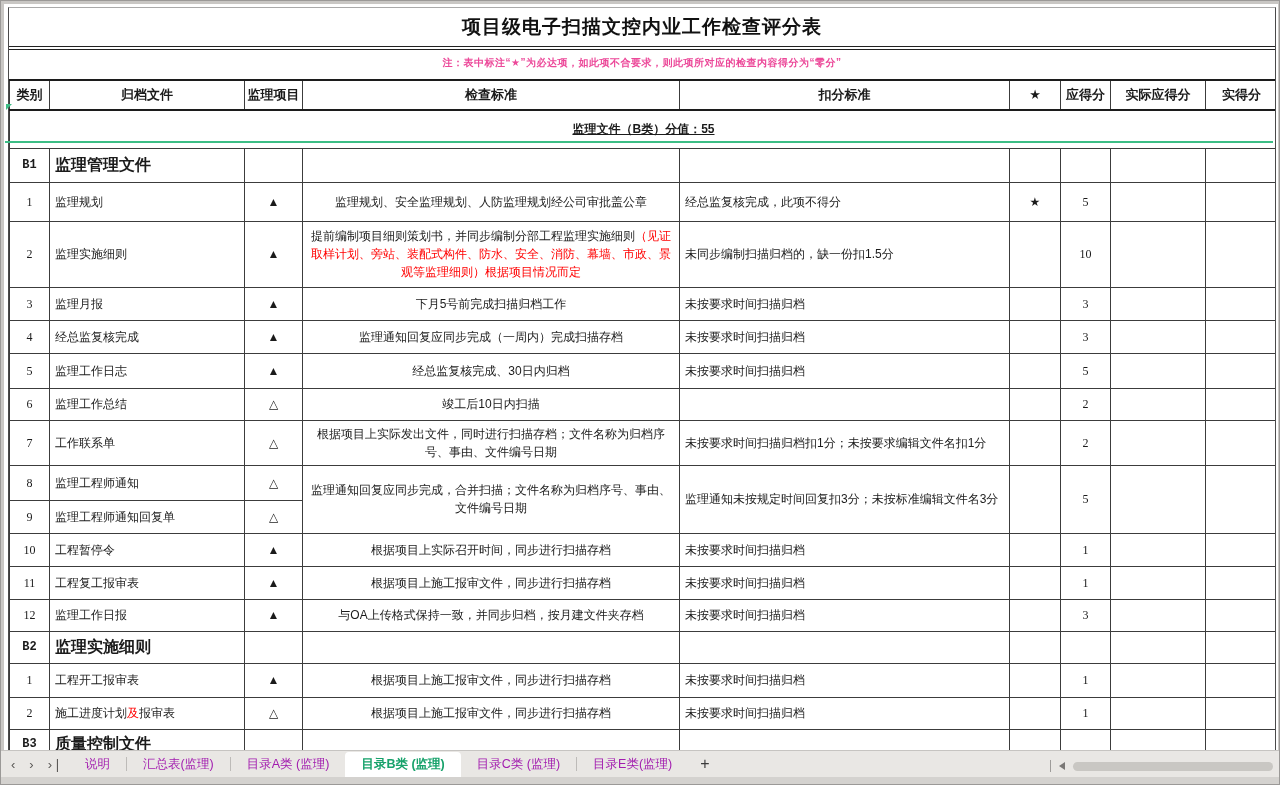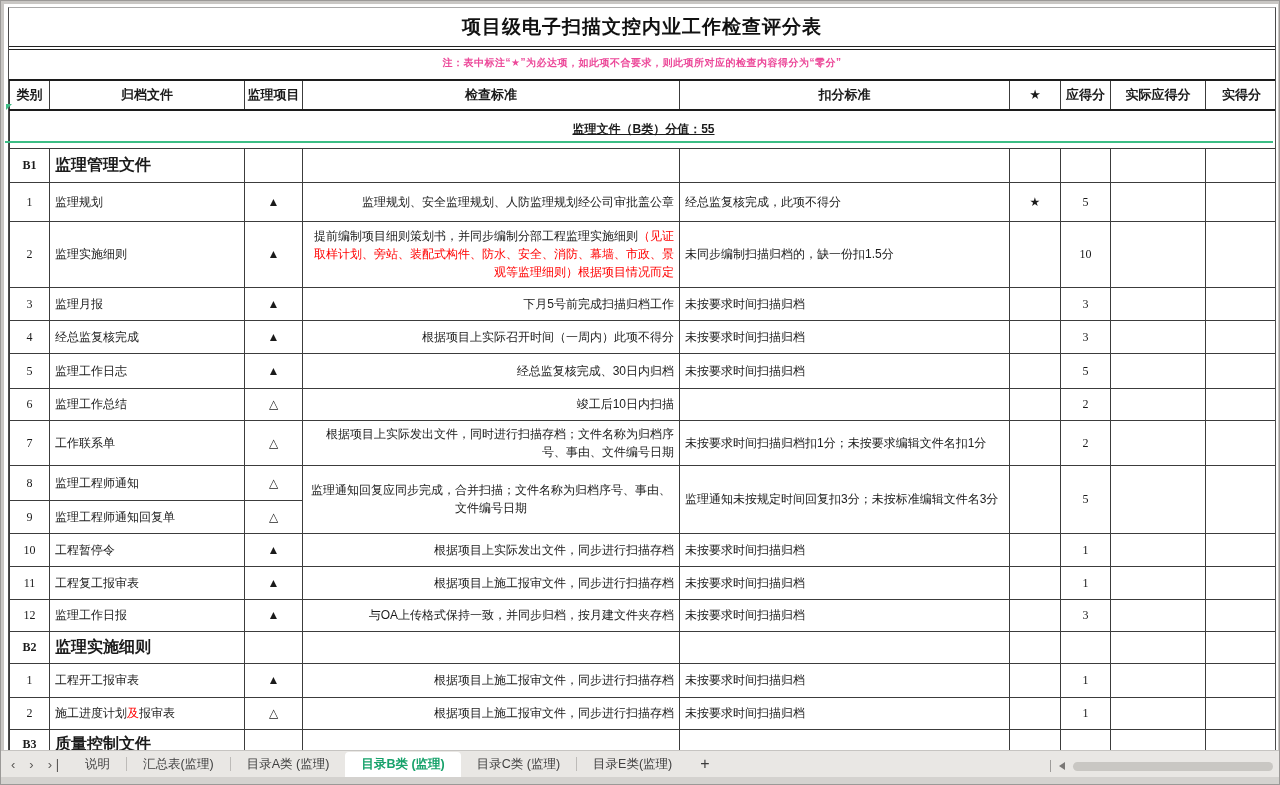--- a/index.html
+++ b/index.html
@@ -36,47 +36,47 @@
     border:1px solid #3c3c3c; padding:2px 5px; font-size:12px;
     vertical-align:middle; overflow:hidden; color:#1b1b1b; line-height:1.5;
   }
   table.grid thead th {
     font-size:13px; font-weight:bold; text-align:center;
     border-top:2px solid #1c1c1c; border-bottom:2px solid #1c1c1c; padding:2px 2px;
   }
   .section-td { text-align:center; font-weight:bold; font-size:13.5px; border-bottom:none !important;text-decoration:underline; }
   .c-no  { text-align:center; font-family:"Liberation Serif","DejaVu Serif",serif; font-size:13px; }
   .c-mark{ text-align:center; font-size:11px; padding:2px 0 !important; }
-  .c-std { text-align:right; }
+  .c-std { text-align:center; }
   .c-std.center { text-align:center; }
   .c-ded { text-align:left; }
   .c-star{ text-align:center; font-size:13px; }
   .c-due, .c-ad, .c-act { text-align:center; font-family:"Liberation Serif","DejaVu Serif",serif; font-size:13px; }
-  tr.group .c-no  { font-weight:bold; }
+  tr.group .c-no  { font-weight:bold;font-family:Liberation Mono, monospace; }
   tr.group .c-doc { font-weight:bold; font-size:16px; }
   .red { color:#ff0000; }
 
   .green-line { position:absolute; left:4px; top:140px; width:1268px; height:2px;
     background:#3cbd85; z-index:6; }
   .green-corner { position:absolute; left:5px; top:103px; width:0; height:0; z-index:6;
     border-top:6px solid #3cbd85; border-right:6px solid transparent; }
 
   
   .tabbar {
     position:absolute; left:0; bottom:7px; width:1280px; height:27px;
     background:#e9e7e4; border-top:1px solid #c6c4c1;
     display:flex; align-items:stretch; z-index:10;
   }
   .bottom-edge { position:absolute; left:0; bottom:0; width:1280px; height:7px; background:#d4d2cf; }
   .tab-nav { display:flex; align-items:center; padding:0 6px 0 10px; gap:14px;
     color:#5a5856; font-size:13px; }
   .tab-nav span { cursor:default; line-height:1; }
   .sep { width:1px; height:14px; background:#bdbbb8; align-self:center; }
   .tab {
-    display:flex; align-items:center; padding:0 16px; font-size:12.5px; color:#404040;
+    display:flex; align-items:center; padding:0 16px; font-size:12.5px; color:#a21caf;
     white-space:nowrap; cursor:default;
   }
   .tab.active {
     background:#ffffff; color:#17a26b; font-weight:bold;
     border-radius:4px 4px 0 0; margin-top:1px;
   }
   .tab-plus { display:flex; align-items:center; padding:0 12px; font-size:16px; color:#3a3a3a; }
   .hscroll { position:absolute; right:8px; top:9px; display:flex; align-items:center; gap:8px; }
   .hs-div { width:1px; height:12px; background:#9e9c9a; }
   .hs-arrow { width:0; height:0; border-top:4px solid transparent; border-bottom:4px solid transparent;
@@ -173,21 +173,21 @@
             <td class="c-star"></td>
             <td class="c-due">3</td>
             <td class="c-ad"></td>
             <td class="c-act"></td>
           </tr>
 
           <tr style="height:33px">
             <td class="c-no">4</td>
             <td class="c-doc">经总监复核完成</td>
             <td class="c-mark">▲</td>
-            <td class="c-std">根据项目上实际召开时间（一周内）此项不得分</td>
+            <td class="c-std">监理通知回复应同步完成（一周内）完成扫描存档</td>
             <td class="c-ded">未按要求时间扫描归档</td>
             <td class="c-star"></td>
             <td class="c-due">3</td>
             <td class="c-ad"></td>
             <td class="c-act"></td>
           </tr>
 
           <tr style="height:35px">
             <td class="c-no">5</td>
             <td class="c-doc">监理工作日志</td>
@@ -239,21 +239,21 @@
           <tr style="height:33px">
             <td class="c-no">9</td>
             <td class="c-doc">监理工程师通知回复单</td>
             <td class="c-mark">△</td>
           </tr>
 
           <tr style="height:33px">
             <td class="c-no">10</td>
             <td class="c-doc">工程暂停令</td>
             <td class="c-mark">▲</td>
-            <td class="c-std">根据项目上实际发出文件，同步进行扫描存档</td>
+            <td class="c-std">根据项目上实际召开时间，同步进行扫描存档</td>
             <td class="c-ded">未按要求时间扫描归档</td>
             <td class="c-star"></td>
             <td class="c-due">1</td>
             <td class="c-ad"></td>
             <td class="c-act"></td>
           </tr>
 
           <tr style="height:33px">
             <td class="c-no">11</td>
             <td class="c-doc">工程复工报审表</td>

